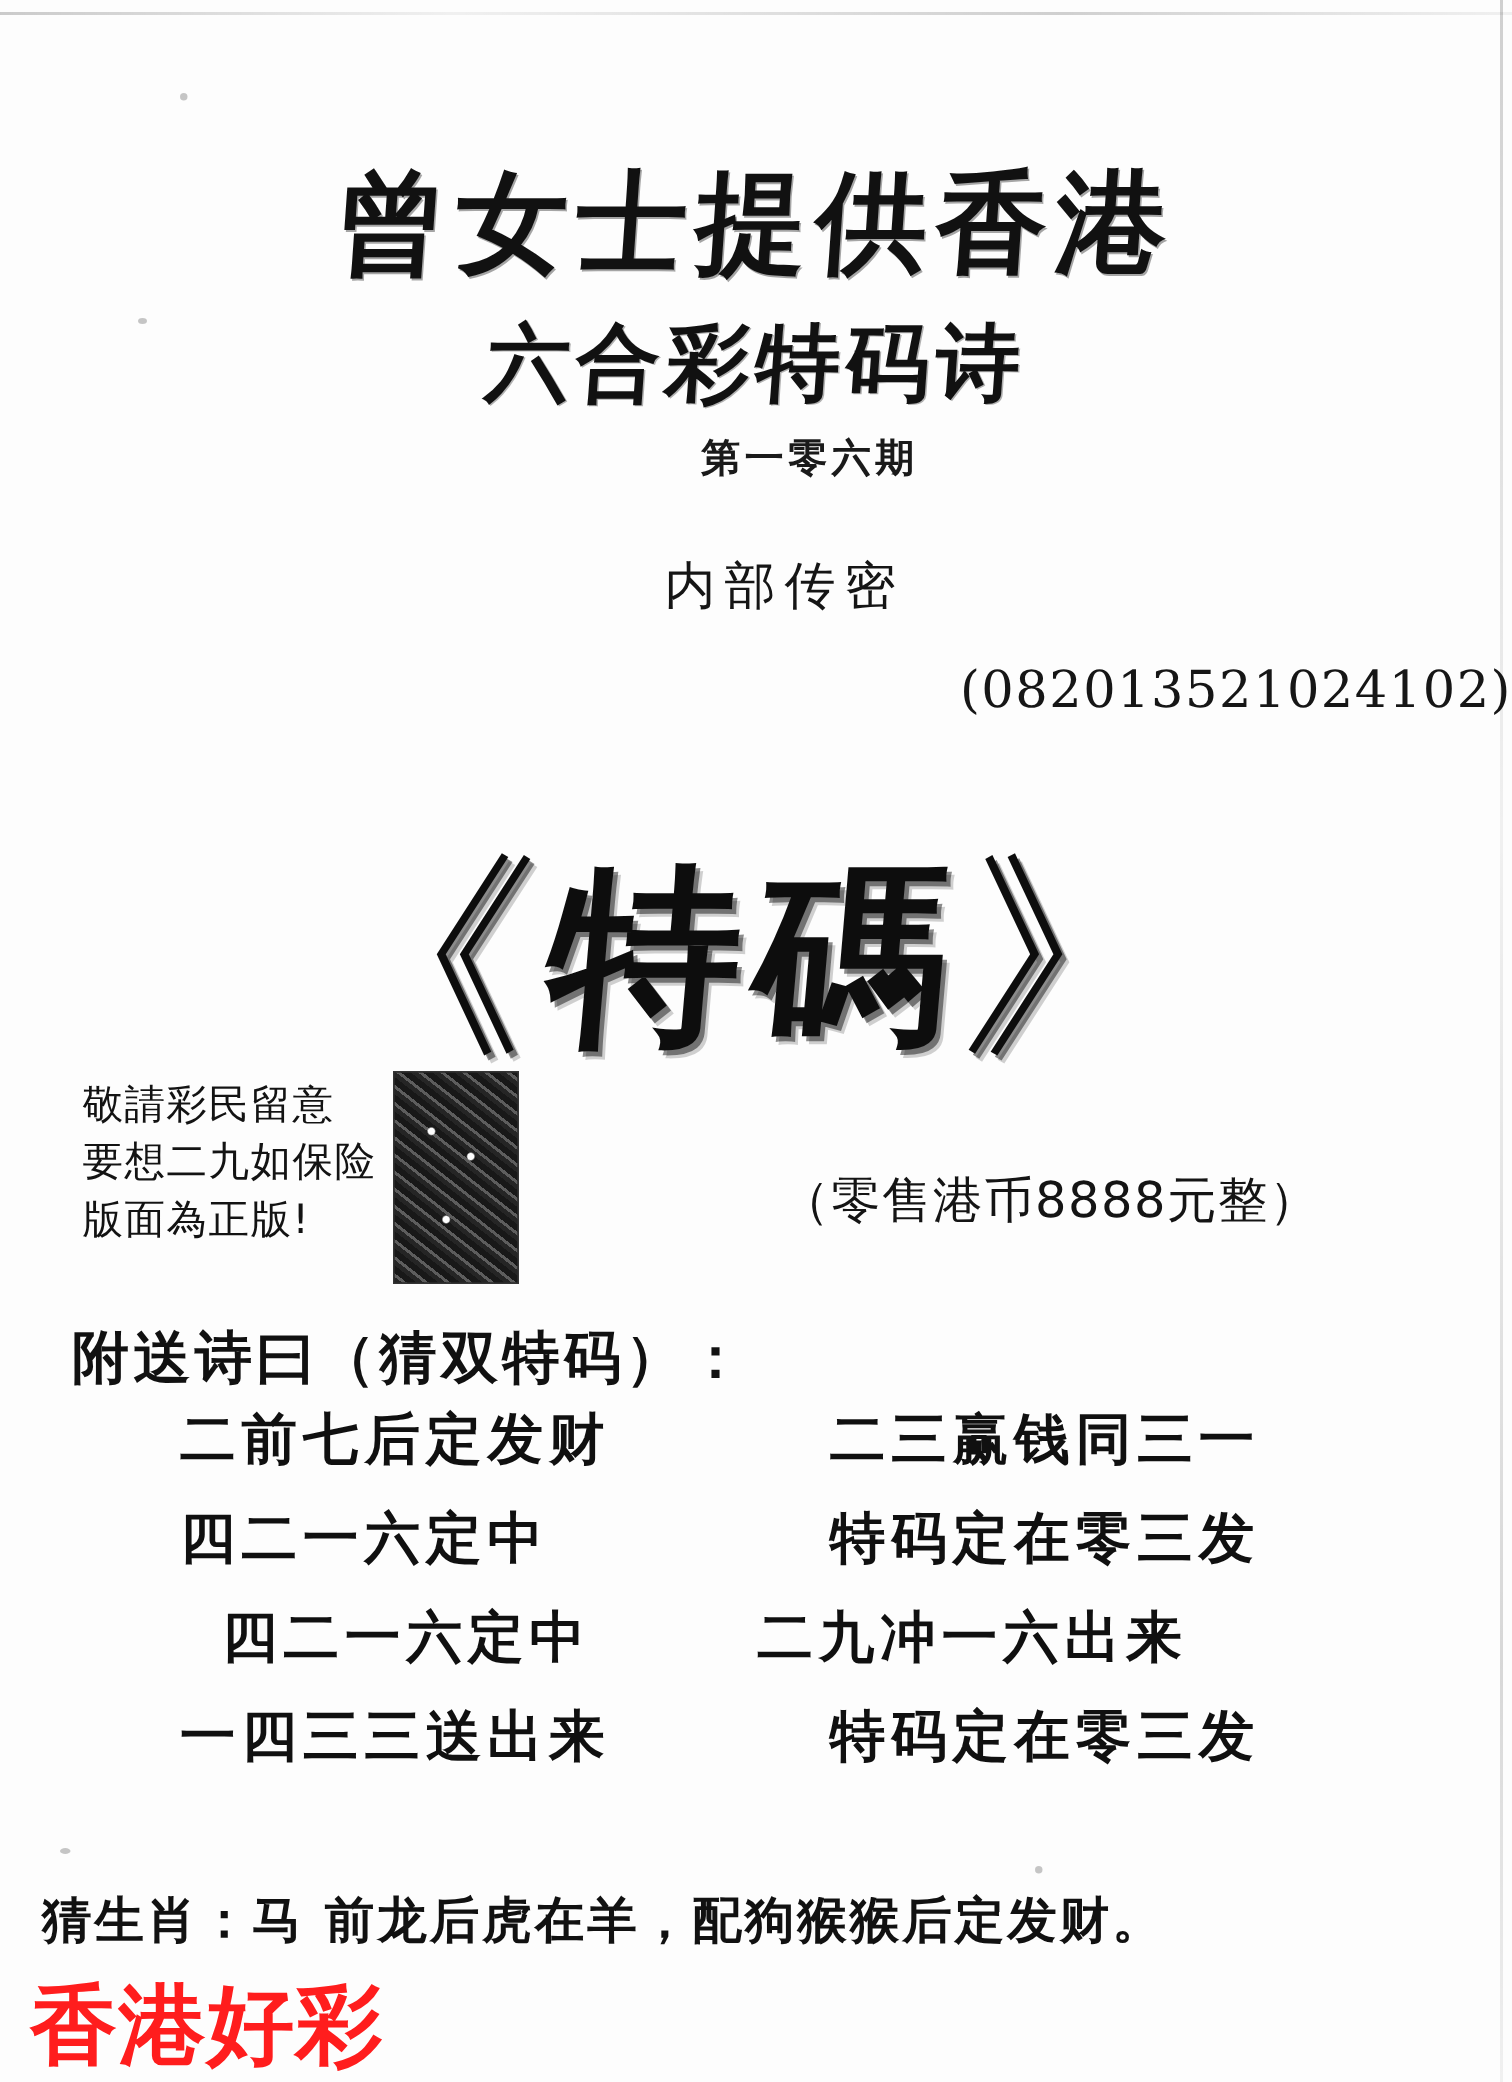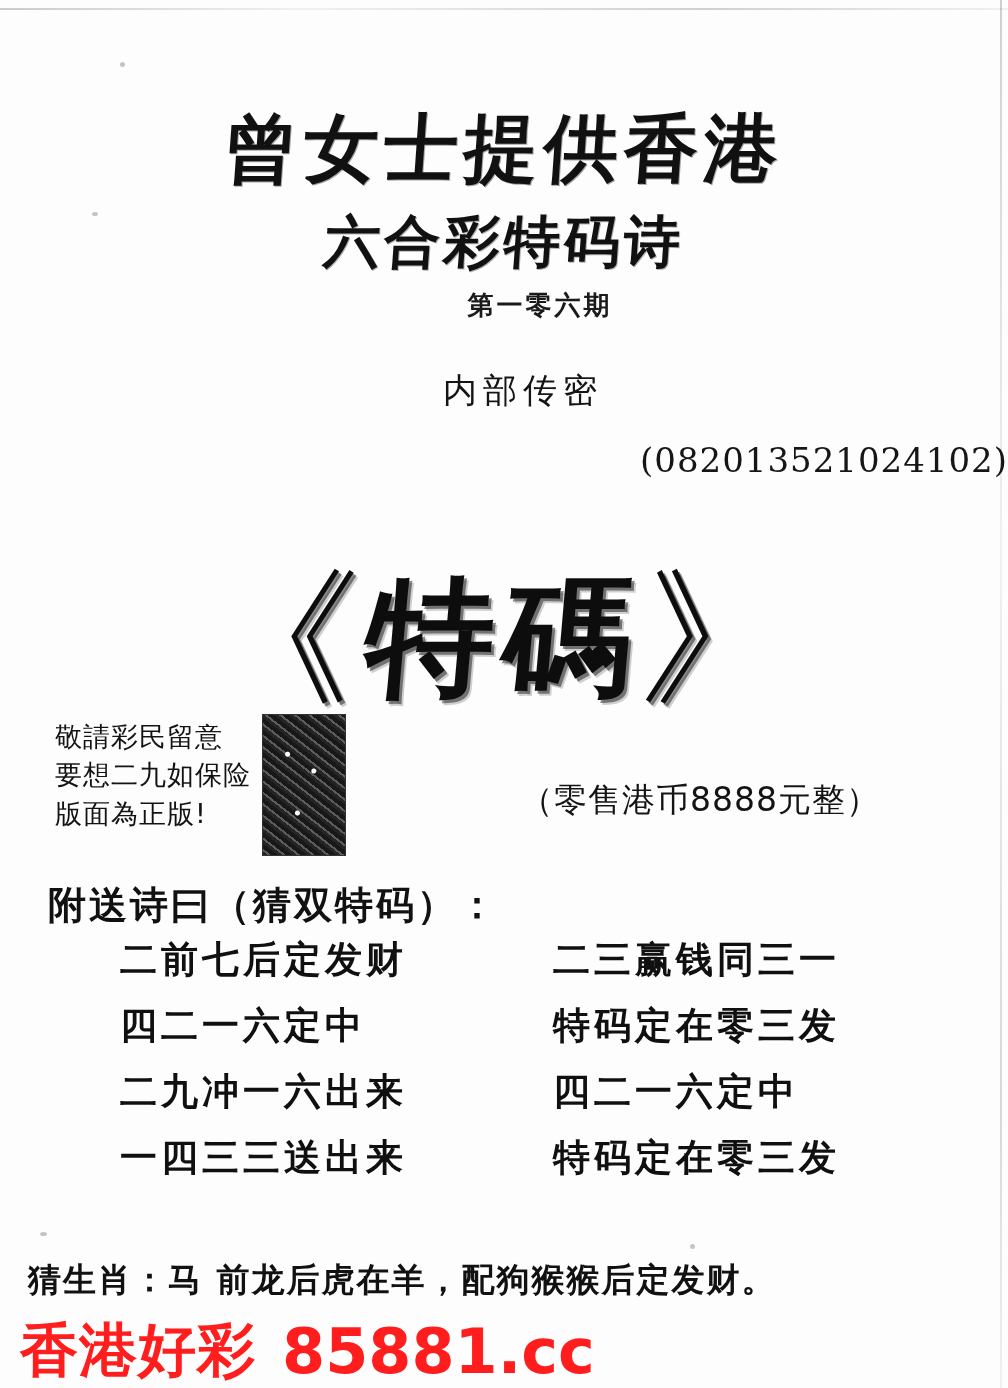--- a/index.html
+++ b/index.html
@@ -250,29 +250,28 @@
   <div class="poem-grid">
     <div class="poem-row">
       <div class="cjk poem-cell left">二前七后定发财</div>
       <div class="cjk poem-cell right">二三赢钱同三一</div>
     </div>
     <div class="poem-row">
       <div class="cjk poem-cell left">四二一六定中</div>
       <div class="cjk poem-cell right">特码定在零三发</div>
     </div>
     <div class="poem-row">
+      <div class="cjk poem-cell right">四二一六定中</div>
       <div class="cjk poem-cell left">二九冲一六出来</div>
-      <div class="cjk poem-cell right">四二一六定中</div>
     </div>
     <div class="poem-row">
       <div class="cjk poem-cell left">一四三三送出来</div>
       <div class="cjk poem-cell right">特码定在零三发</div>
     </div>
   </div>
 
   <div class="cjk zodiac">猜生肖：马 前龙后虎在羊，配狗猴猴后定发财。</div>
 
   <div class="footer">
     <span class="cjk footer-brand">香港好彩</span>
-    <span class="footer-site">85881.cc</span>
   </div>
 
 </div>
 
 </body></html>

